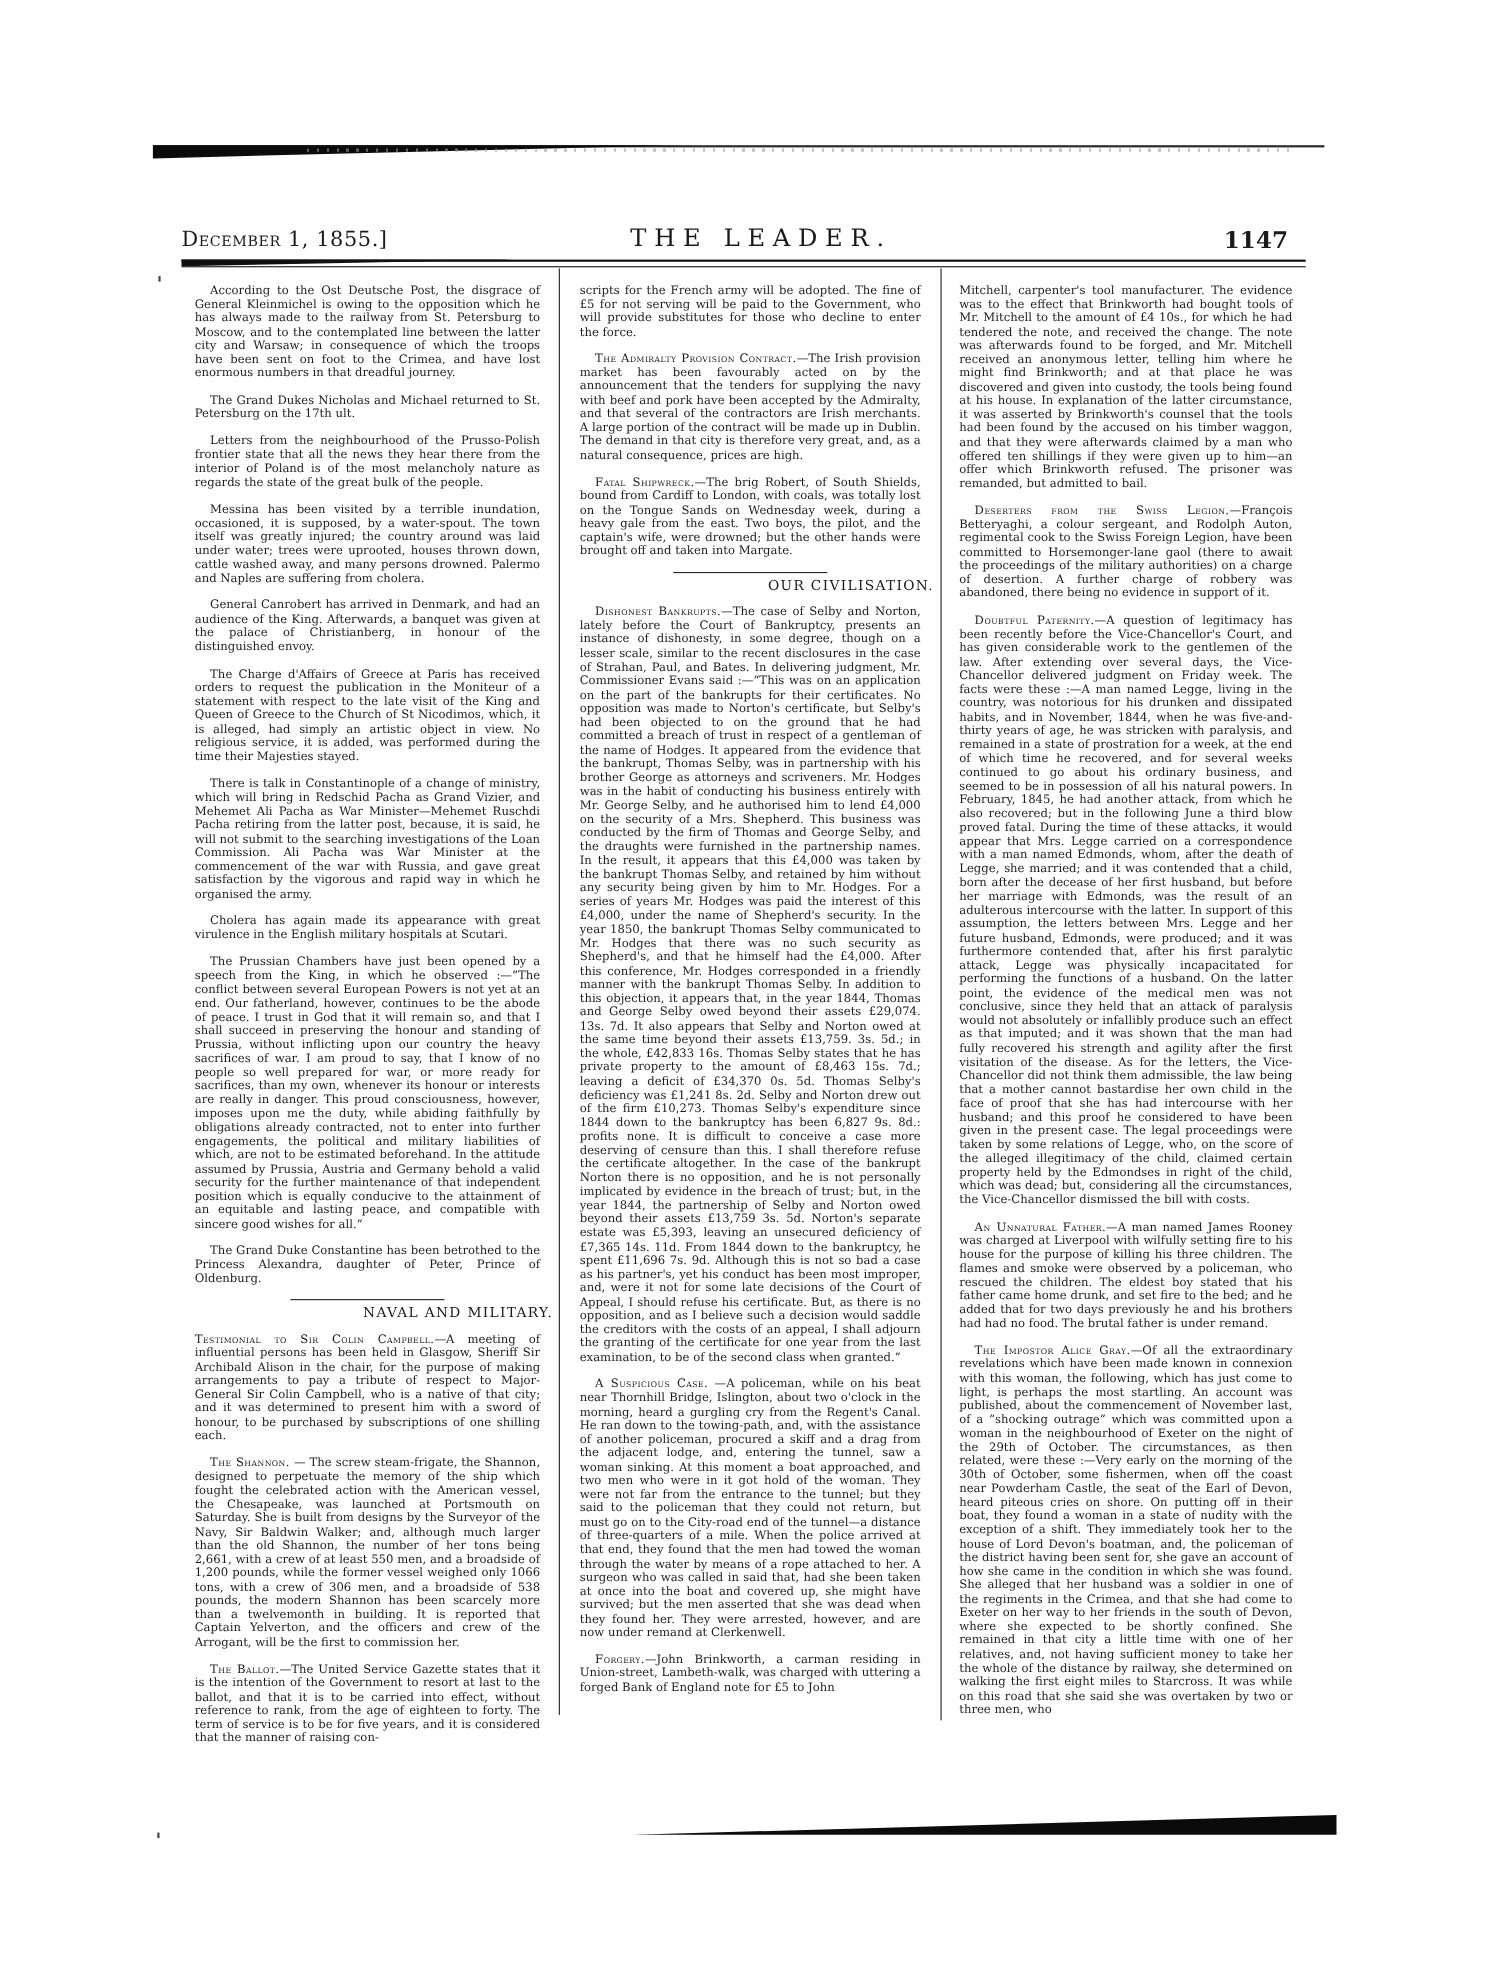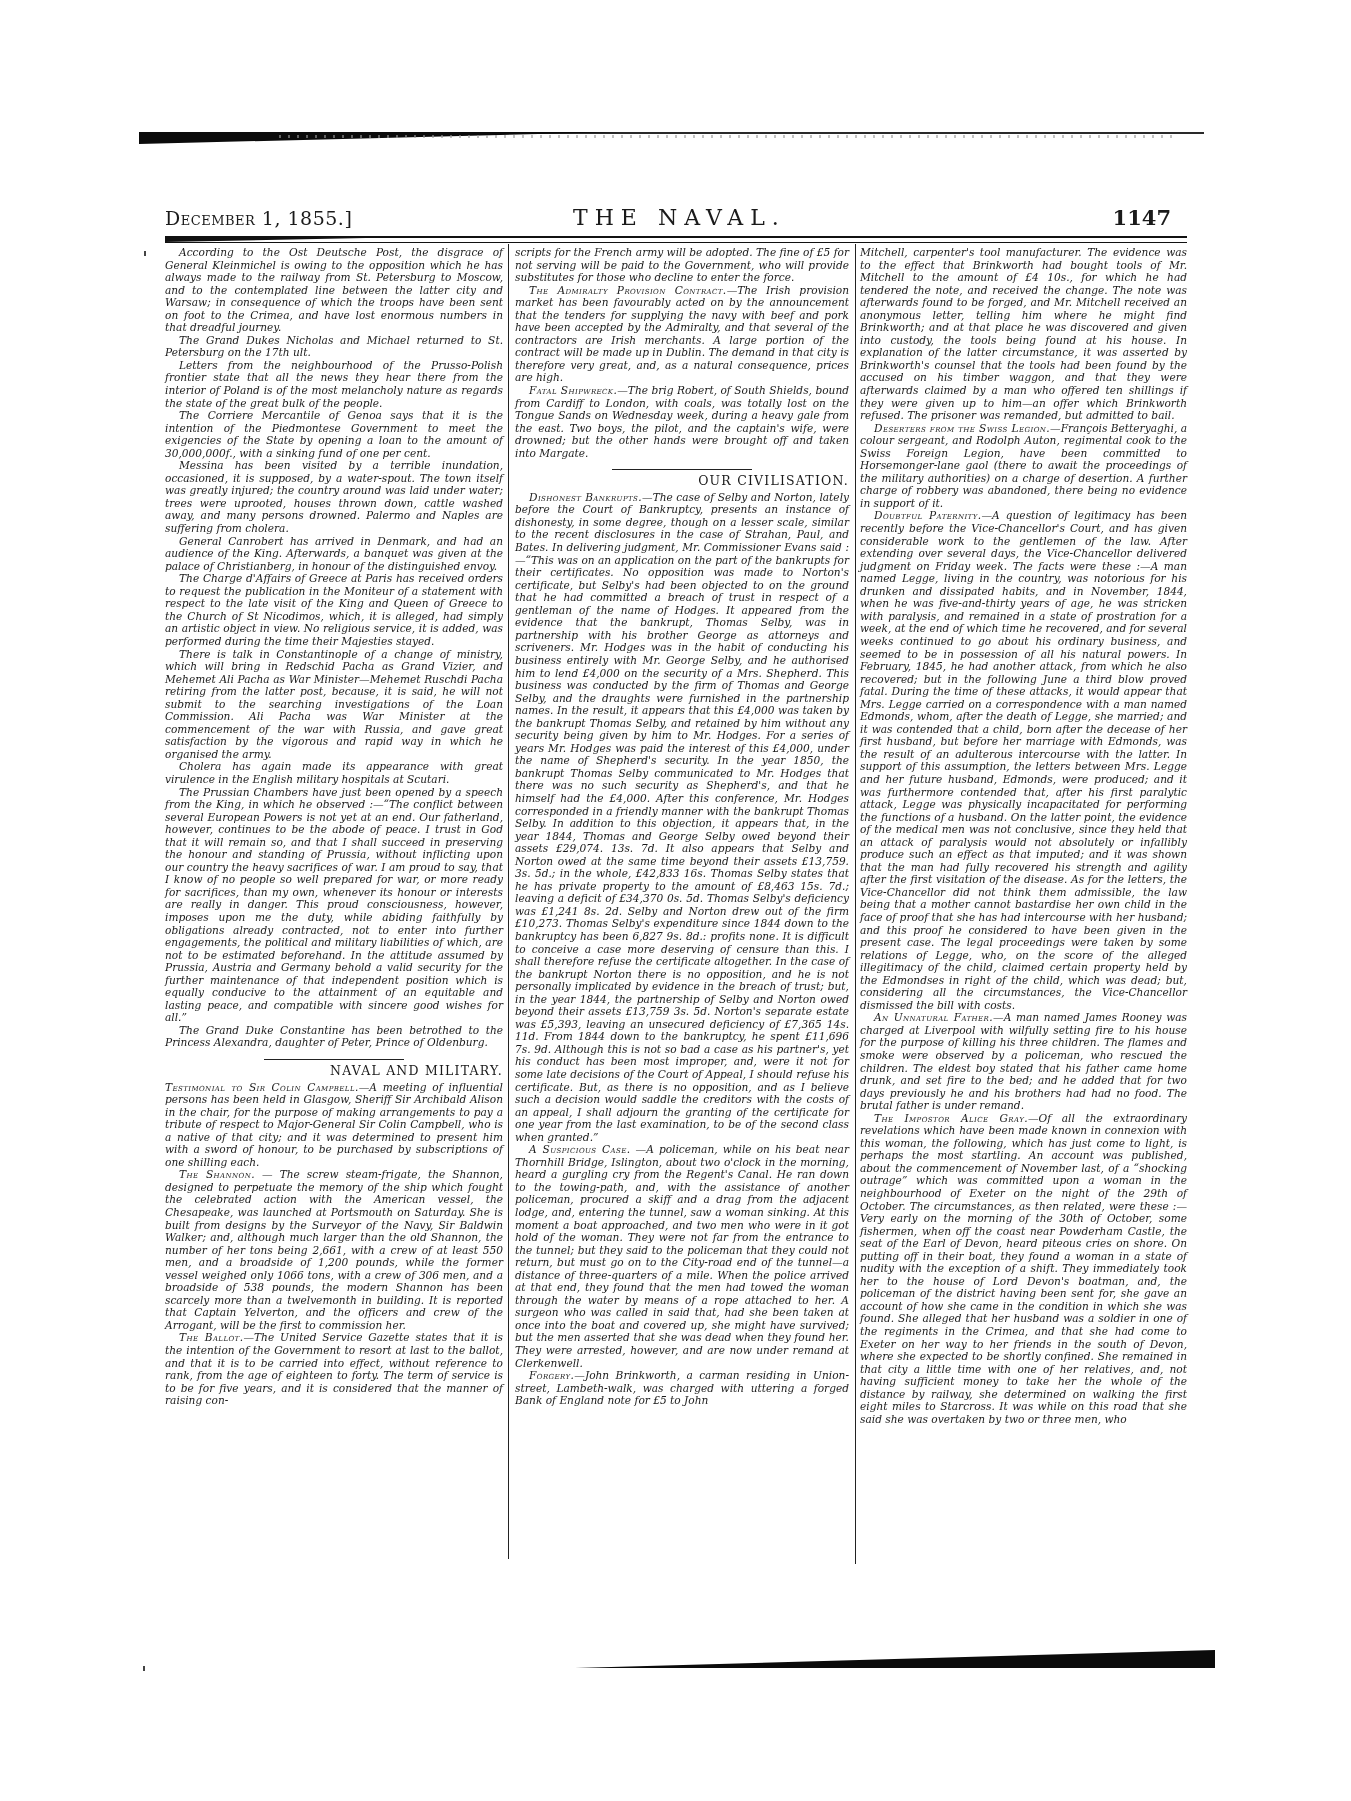--- a/index.html
+++ b/index.html
@@ -17,54 +17,53 @@
   .masthead .page { position: absolute; right: 14px; top: 0; font-size: 21px; font-weight: bold; }
   .rule { position: absolute; left: 165px; top: 236px; width: 1022px; height: 4px;
           border-top: 2px solid #111; border-bottom: 1px solid #111; }
   .rule-left { position: absolute; left: 165px; top: 236px; width: 0; height: 0;
           border-top: 6px solid #111; border-right: 300px solid transparent; }
   .col { position: absolute; top: 246px; font-size: 10.6px; line-height: 12.55px; text-align: justify; }
   .col1 { left: 165px; width: 338px; }
   .col2 { left: 515px; width: 334px; }
   .col3 { left: 860px; width: 327px; }
   .vdiv { position: absolute; top: 244px; width: 1px; background: #222; }
-  .col p { margin: 0; text-indent: 14px; hyphens: manual; font-style: italic; }
+  .col p { margin: 12px; text-indent: 14px; hyphens: manual; }
   .col p.noindent { text-indent: 0; }
   .sc { font-variant: small-caps; letter-spacing: .4px; }
   .sect-rule { width: 140px; height: 1px; background: #222; margin: 10px auto 5px auto; }
   .sect-head { text-align: right; font-size: 12.5px; letter-spacing: 1.2px; margin: 2px 0 3px 0; }
   .band-bottom { position: absolute; left: 575px; top: 1650px; width: 640px; height: 18px; }
   .band-bottom .wedge { width: 0; height: 0; border-bottom: 18px solid #0b0b0b; border-left: 640px solid transparent; }
   .mark { position: absolute; width: 2px; height: 5px; background: #444; }
 </style>
 </head>
 <body>
 
 <div class="band-top">
   <div class="line"></div>
   <div class="wedge"></div>
   <div class="speck"></div>
 </div>
 
 <div class="masthead">
   <span class="date">December 1, 1855.]</span>
-  <span class="title">THE NAVAL.</span>
+  <span class="title">THE LEADER.</span>
   <span class="page">1147</span>
 </div>
 <div class="rule"></div>
 <div class="rule-left"></div>
 
 <div class="vdiv" style="left:508px; height:1315px;"></div>
 <div class="vdiv" style="left:855px; height:1320px;"></div>
 
 <div class="col col1">
   <p><span>According to the Ost Deutsche Post, the disgrace of General Kleinmichel is owing to the opposition which he has always made to the railway from St. Petersburg to Moscow, and to the contemplated line between the latter city and Warsaw; in consequence of which the troops have been sent on foot to the Crimea, and have lost enormous numbers in that dreadful journey.</span></p>
   <p><span>The Grand Dukes Nicholas and Michael returned to St. Petersburg on the 17th ult.</span></p>
   <p><span>Letters from the neighbourhood of the Prusso-Polish frontier state that all the news they hear there from the interior of Poland is of the most melancholy nature as regards the state of the great bulk of the people.</span></p>
-  <p><span>The Corriere Mercantile of Genoa says that it is the intention of the Piedmontese Government to meet the exigencies of the State by opening a loan to the amount of 30,000,000f., with a sinking fund of one per cent.</span></p>
   <p><span>Messina has been visited by a terrible inundation, occasioned, it is supposed, by a water-spout. The town itself was greatly injured; the country around was laid under water; trees were uprooted, houses thrown down, cattle washed away, and many persons drowned. Palermo and Naples are suffering from cholera.</span></p>
   <p><span>General Canrobert has arrived in Denmark, and had an audience of the King. Afterwards, a banquet was given at the palace of Christianberg, in honour of the distinguished envoy.</span></p>
   <p><span>The Charge d'Affairs of Greece at Paris has received orders to request the publication in the Moniteur of a statement with respect to the late visit of the King and Queen of Greece to the Church of St Nicodimos, which, it is alleged, had simply an artistic object in view. No religious service, it is added, was performed during the time their Majesties stayed.</span></p>
   <p><span>There is talk in Constantinople of a change of ministry, which will bring in Redschid Pacha as Grand Vizier, and Mehemet Ali Pacha as War Minister—Mehemet Ruschdi Pacha retiring from the latter post, because, it is said, he will not submit to the searching investigations of the Loan Commission. Ali Pacha was War Minister at the commencement of the war with Russia, and gave great satisfaction by the vigorous and rapid way in which he organised the army.</span></p>
   <p><span>Cholera has again made its appearance with great virulence in the English military hospitals at Scutari.</span></p>
   <p><span>The Prussian Chambers have just been opened by a speech from the King, in which he observed :—“The conflict between several European Powers is not yet at an end. Our fatherland, however, continues to be the abode of peace. I trust in God that it will remain so, and that I shall succeed in preserving the honour and standing of Prussia, without inflicting upon our country the heavy sacrifices of war. I am proud to say, that I know of no people so well prepared for war, or more ready for sacrifices, than my own, whenever its honour or interests are really in danger. This proud consciousness, however, imposes upon me the duty, while abiding faithfully by obligations already contracted, not to enter into further engagements, the political and military liabilities of which, are not to be estimated beforehand. In the attitude assumed by Prussia, Austria and Germany behold a valid security for the further maintenance of that independent position which is equally conducive to the attainment of an equitable and lasting peace, and compatible with sincere good wishes for all.”</span></p>
   <p><span>The Grand Duke Constantine has been betrothed to the Princess Alexandra, daughter of Peter, Prince of Oldenburg.</span></p>
   <div class="sect-rule"></div>
   <div class="sect-head">NAVAL AND MILITARY.</div>
   <p class="noindent"><span class="sc">Testimonial to Sir Colin Campbell.</span><span>—A meeting of influential persons has been held in Glasgow, Sheriff Sir Archibald Alison in the chair, for the purpose of making arrangements to pay a tribute of respect to Major-General Sir Colin Campbell, who is a native of that city; and it was determined to present him with a sword of honour, to be purchased by subscriptions of one shilling each.</span></p>

